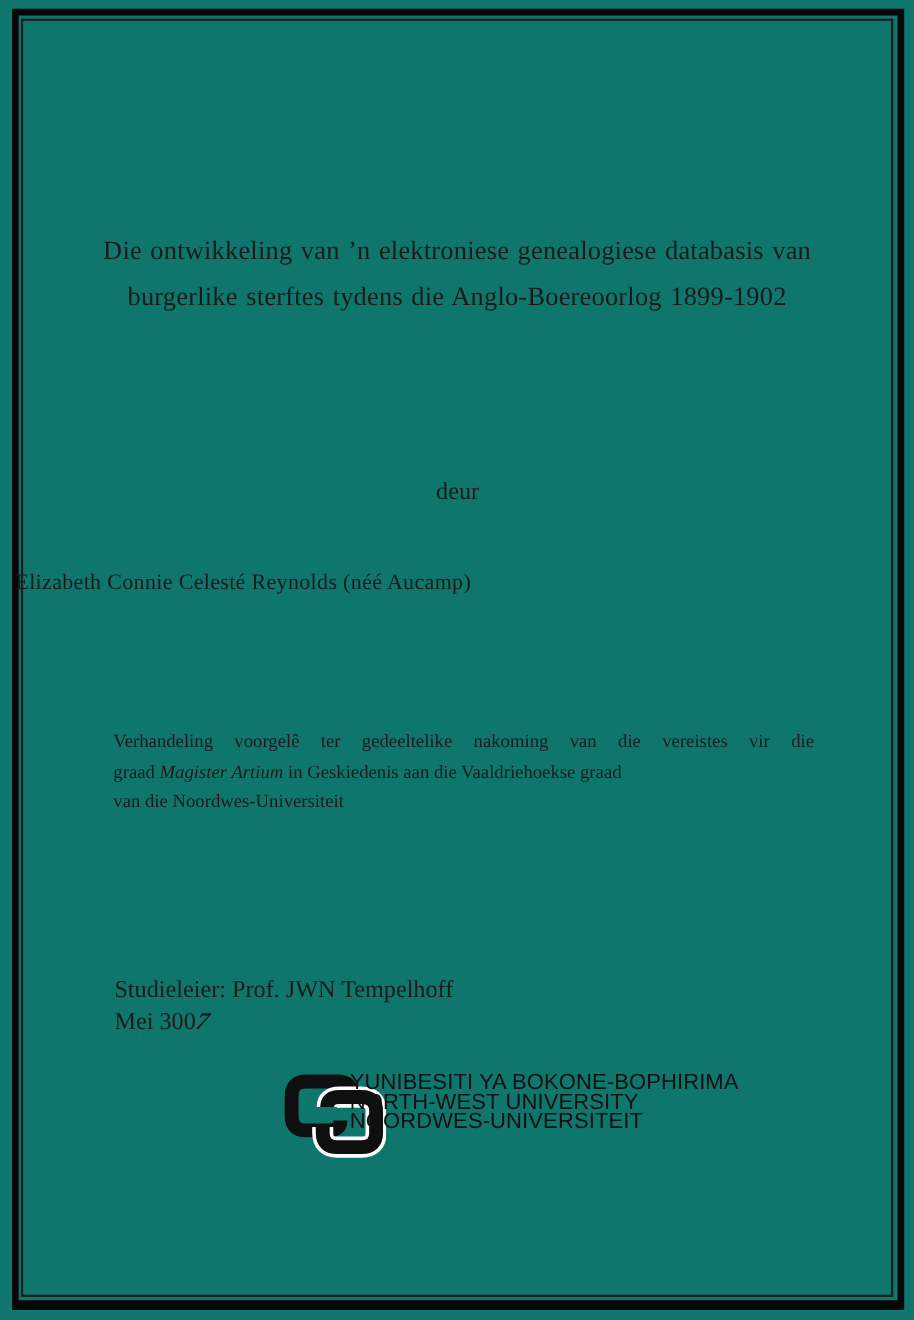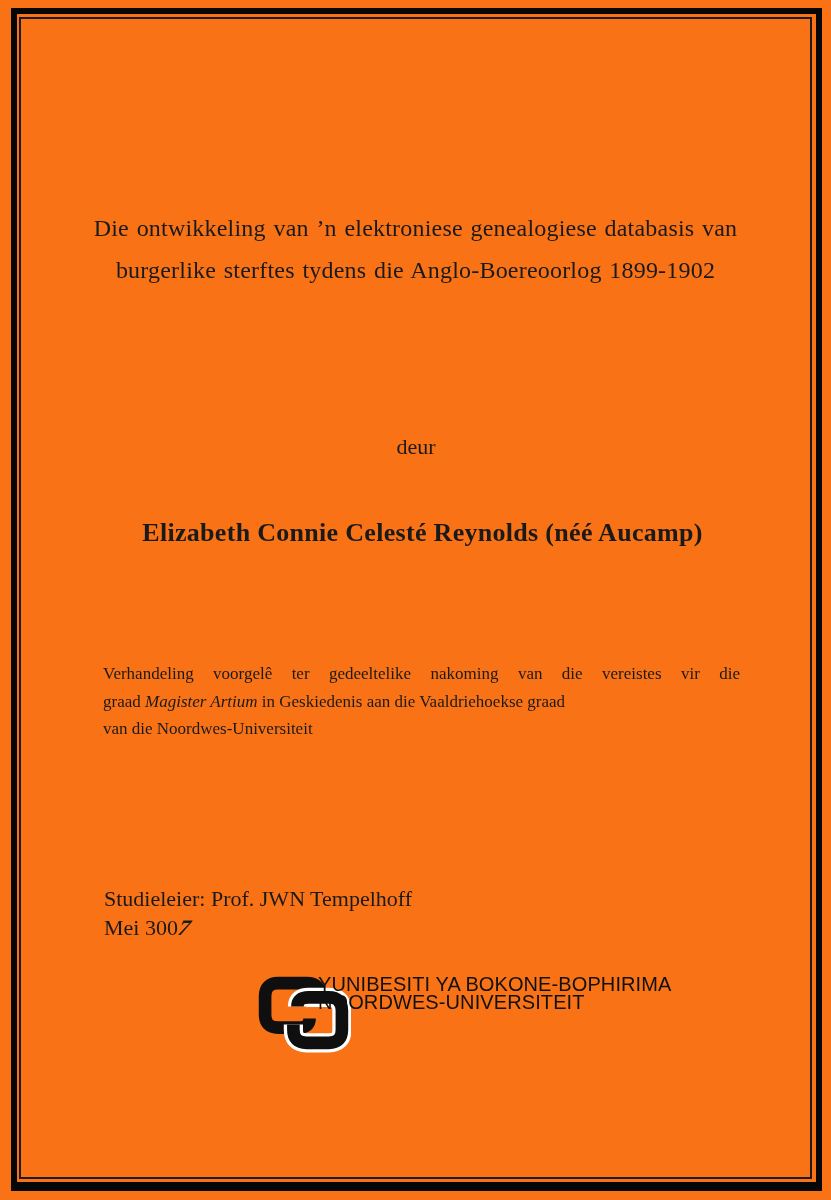--- a/index.html
+++ b/index.html
@@ -1,21 +1,21 @@
 <!DOCTYPE html>
 <html><head>
 <meta charset="utf-8">
 <style>
   html, body { margin: 0; padding: 0; background: #e8e8e8; }
   .page {
     position: relative;
     width: 831px;
     height: 1200px;
     margin: 0 auto;
-    background: #f97316;
+    background: #0f766e;
     font-family: "Liberation Serif", serif;
     color: #1a1a1a;
     overflow: hidden;
   }
   
   .frame-outer {
     position: absolute;
     top: 8px; left: 11px; right: 9px; bottom: 9px;
     border: 6px solid #070707;
     border-bottom-width: 9px;
@@ -39,24 +39,22 @@
   }
   .byline {
     position: absolute;
     top: 434px; left: 1px; right: 0;
     text-align: center;
     font-size: 22px;
   }
   .author-line {
     position: absolute;
     top: 518px; left: 14px; right: 0;
-    text-align: center;
-    font-size: 26px;
+    font-size: 20px;
     letter-spacing: 0.3px;
-    font-weight: bold;
   }
   .submission-block {
     position: absolute;
     top: 660px; left: 103px;
     width: 637px;
     font-size: 17px;
     line-height: 27.5px;
   }
   .submission-block .justified {
     text-align: justify;
@@ -127,16 +125,17 @@
   <div class="logo">
     <svg class="logo-mark" viewBox="0 0 94 79" xmlns="http://www.w3.org/2000/svg" aria-hidden="true">
 
       <path d="M 64 28 L 64 24 Q 64 10 50 10 L 22 10 Q 9 10 9 23 L 9 41 Q 9 54 22 54 L 42 54 Q 53 54 53 45" fill="none" stroke="#0f0f0f" stroke-width="12.5"></path>
 
       <path d="M 37 51 L 37 56 Q 37 69 50 69 L 72 69 Q 85 69 85 56 L 85 37 Q 85 24 72 24 L 52 24 Q 41 24 41 33" fill="none" stroke="#ffffff" stroke-width="19"></path>
       <path d="M 37 51 L 37 56 Q 37 69 50 69 L 72 69 Q 85 69 85 56 L 85 37 Q 85 24 72 24 L 52 24 Q 41 24 41 33" fill="none" stroke="#0f0f0f" stroke-width="12.5"></path>
     </svg>
     <div class="logo-text">
       <div>YUNIBESITI YA BOKONE-BOPHIRIMA</div>
+      <div>NORTH-WEST UNIVERSITY</div>
       <div>NOORDWES-UNIVERSITEIT</div>
     </div>
   </div>
 </div>
 
 </body></html>

